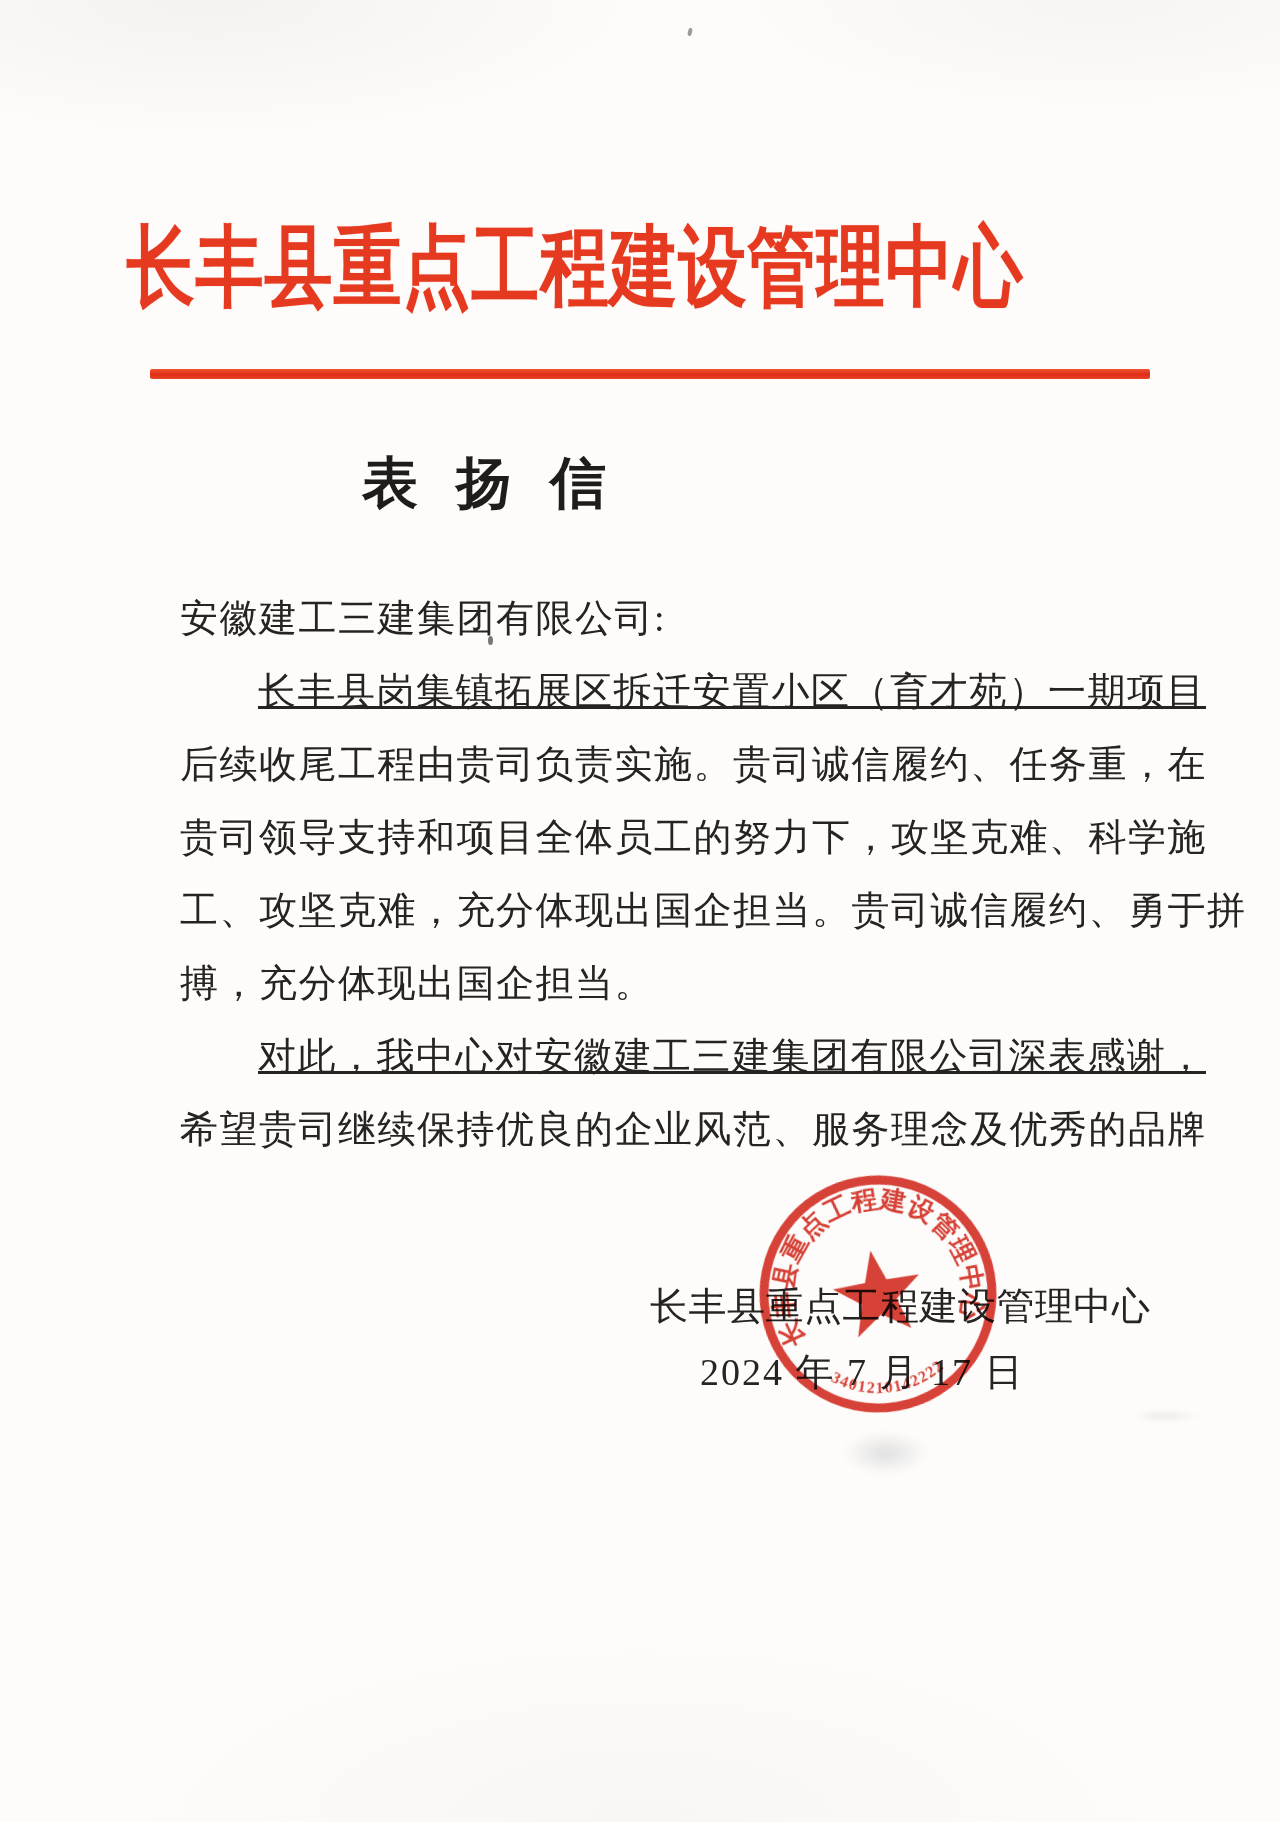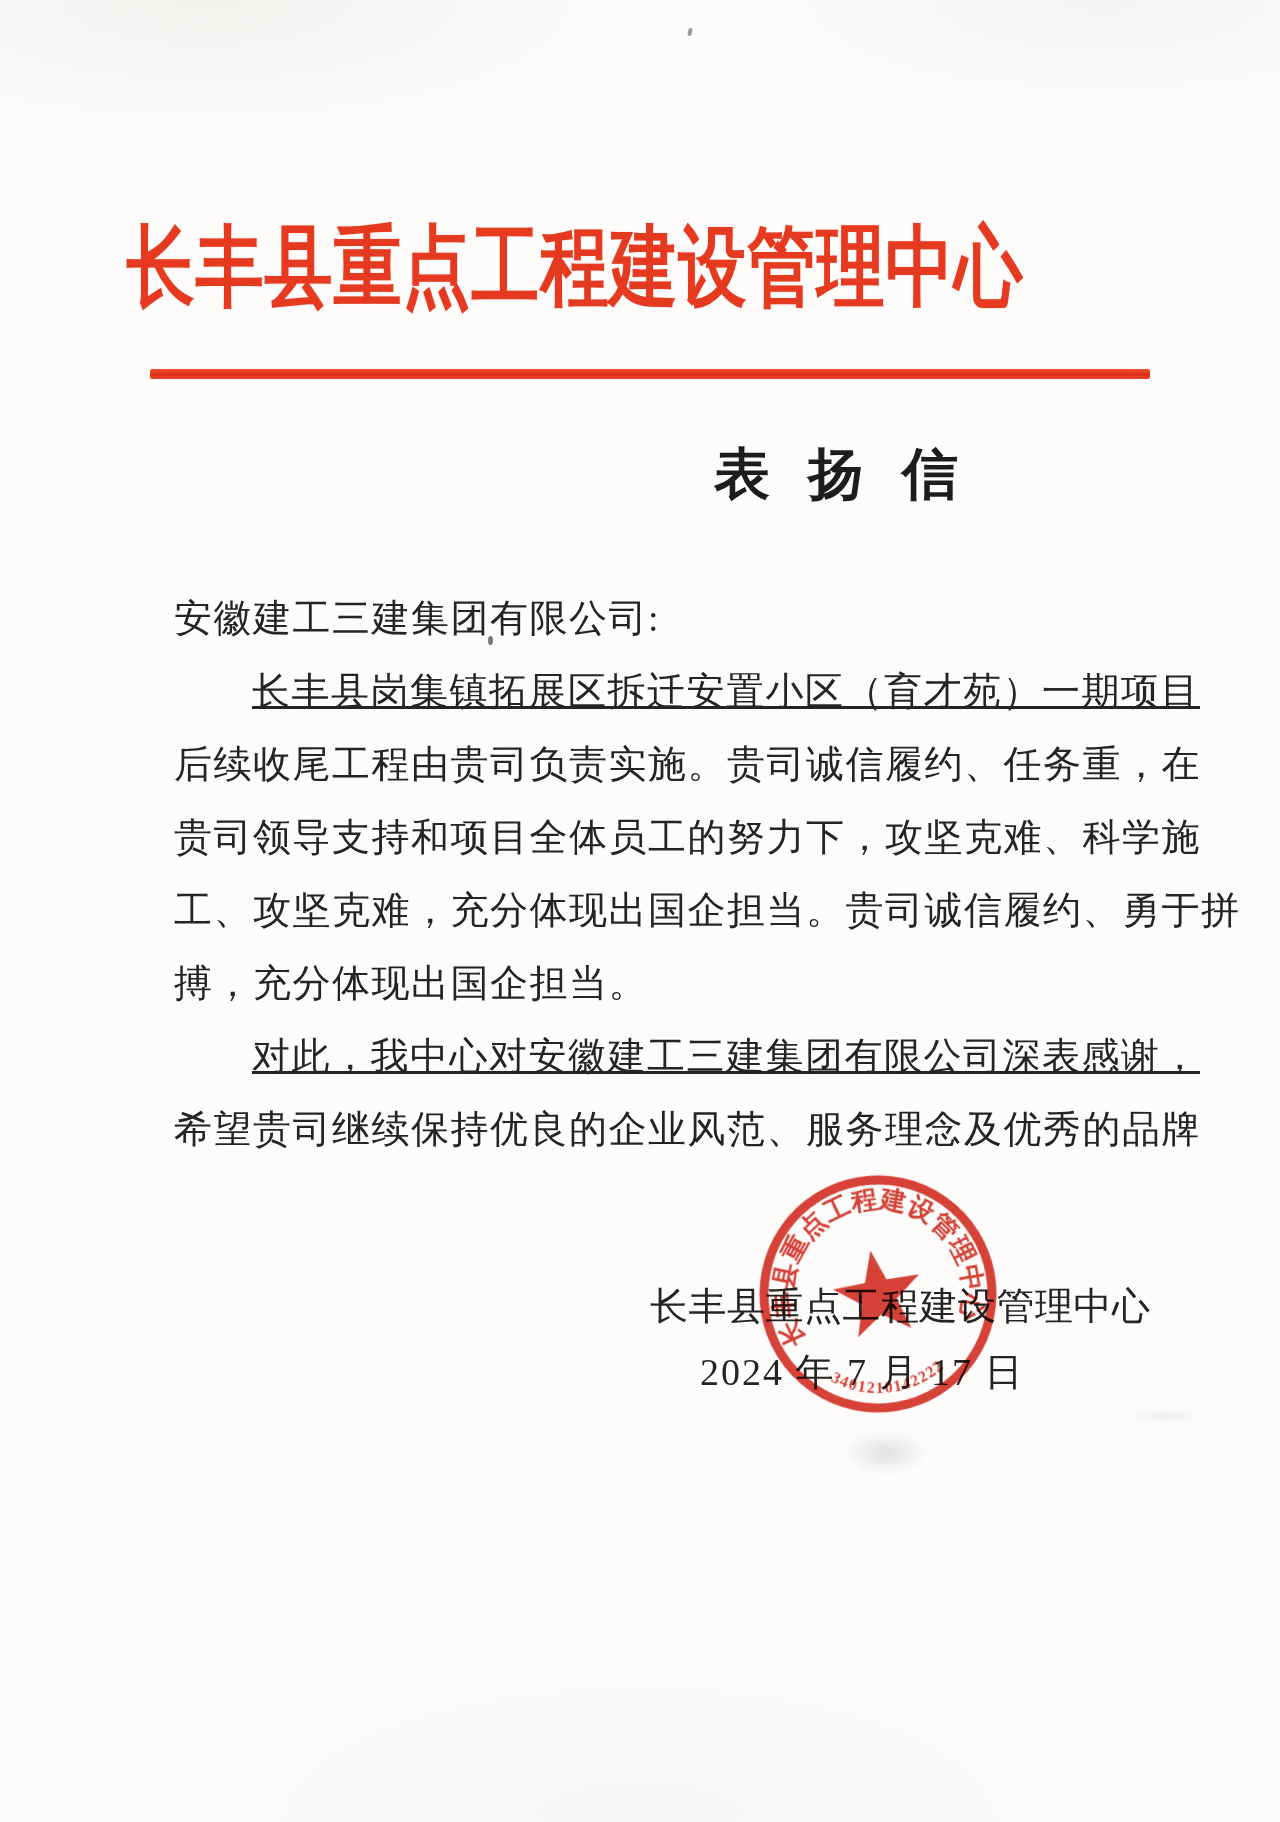--- a/index.html
+++ b/index.html
@@ -24,28 +24,28 @@
     text-shadow:0 0 1px rgba(230,60,30,0.4);
   }
   .rule{
     position:absolute;left:150px;top:369px;width:1000px;height:10px;
     background:linear-gradient(180deg,#f05030 0%, #de2f18 55%, #e84427 100%);
     border-radius:2px;
   }
 
   
   .letter-title{
-    position:absolute;left:362px;top:437px;width:600px;
-    text-align:right;font-size:56px;font-weight:bold;color:#1e1d1c;
+    position:absolute;left:362px;top:446px;width:600px;
+    text-align:left;font-size:56px;font-weight:bold;color:#1e1d1c;
     word-spacing:16px;letter-spacing:4px;white-space:nowrap;
   }
 
   
   .body-block{
-    position:absolute;left:174px;top:582px;width:948px;color:#262422;
+    position:absolute;left:180px;top:582px;width:948px;color:#262422;
   }
   .line{
     height:73px;line-height:73px;font-size:38px;letter-spacing:1.5px;
     white-space:nowrap;
   }
   .indent{padding-left:78px;text-decoration:underline;}
 
   .signature{
     position:absolute;left:650px;top:1281px;width:460px;
     font-size:38px;letter-spacing:0.5px;color:#262422;white-space:nowrap;

